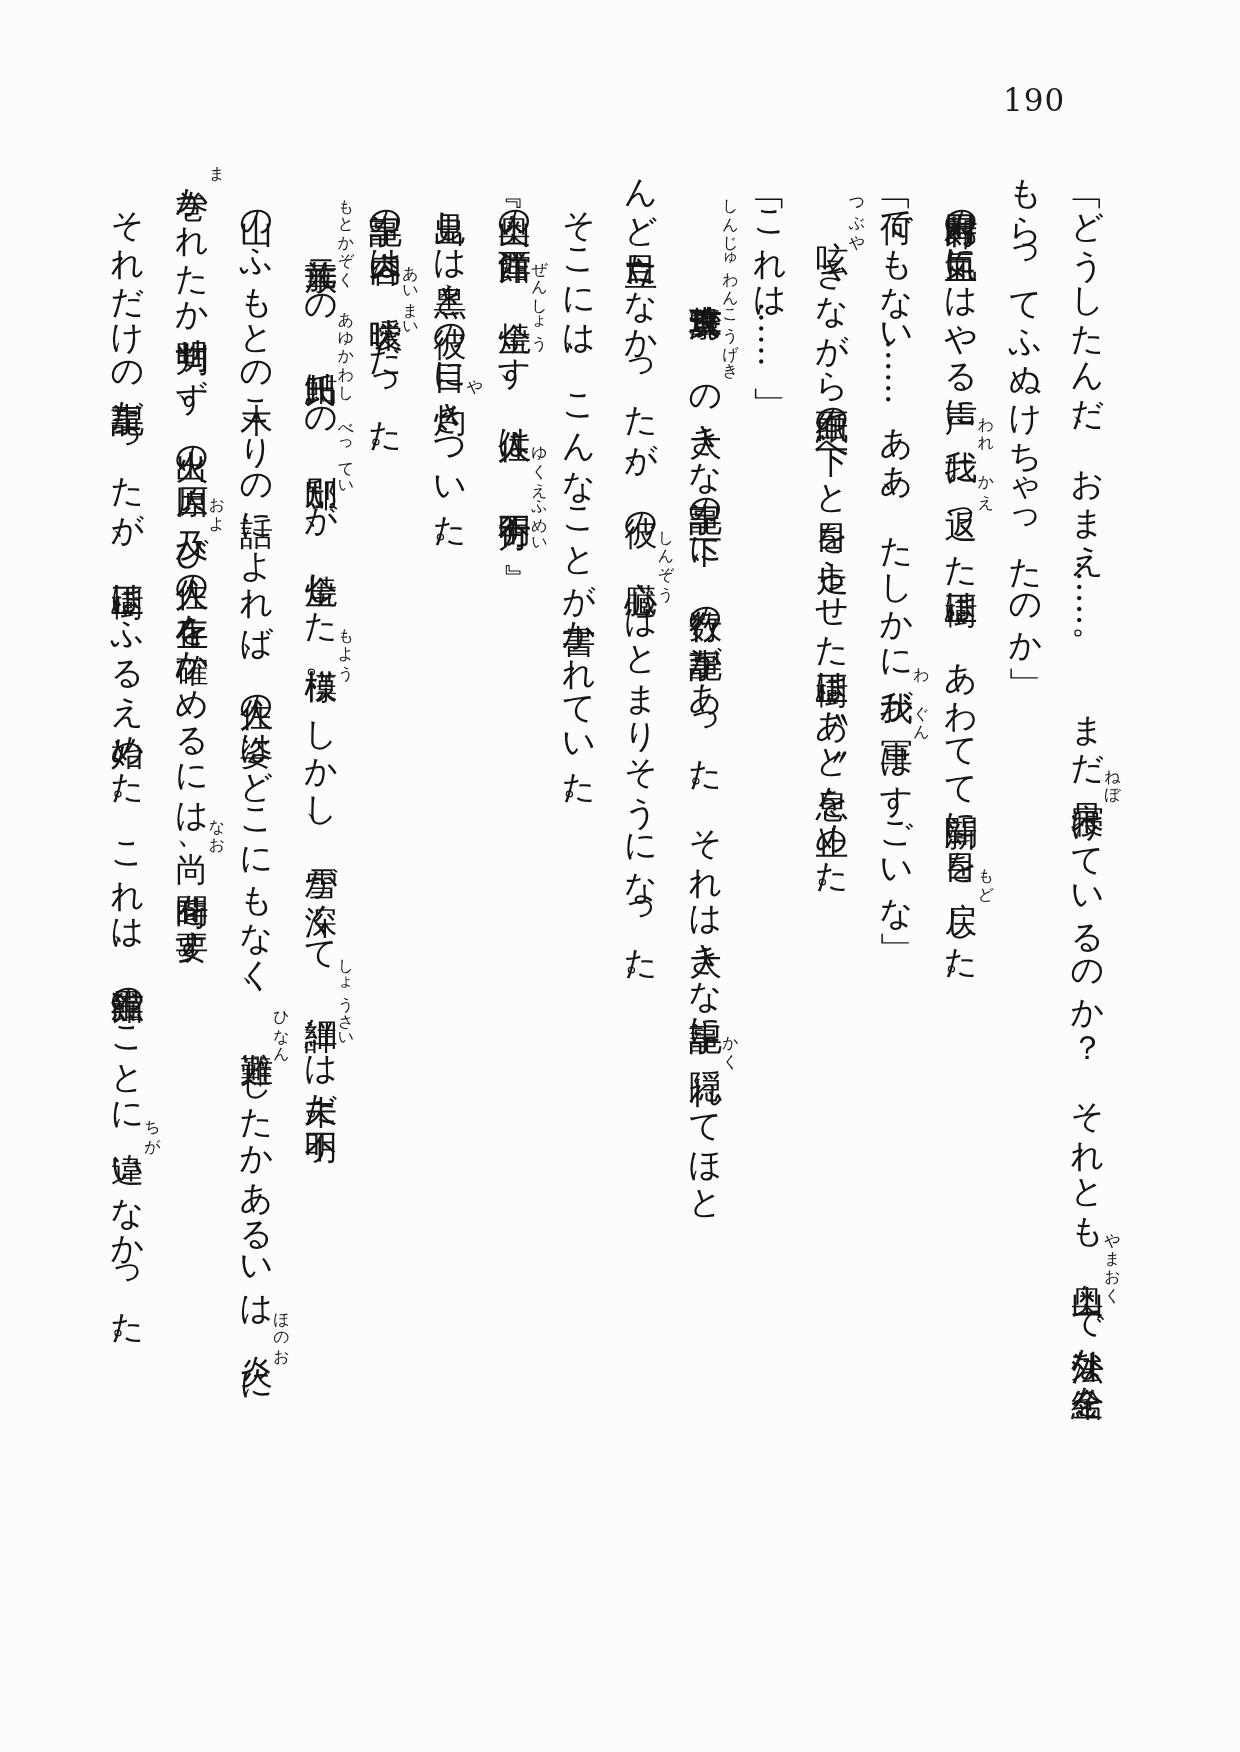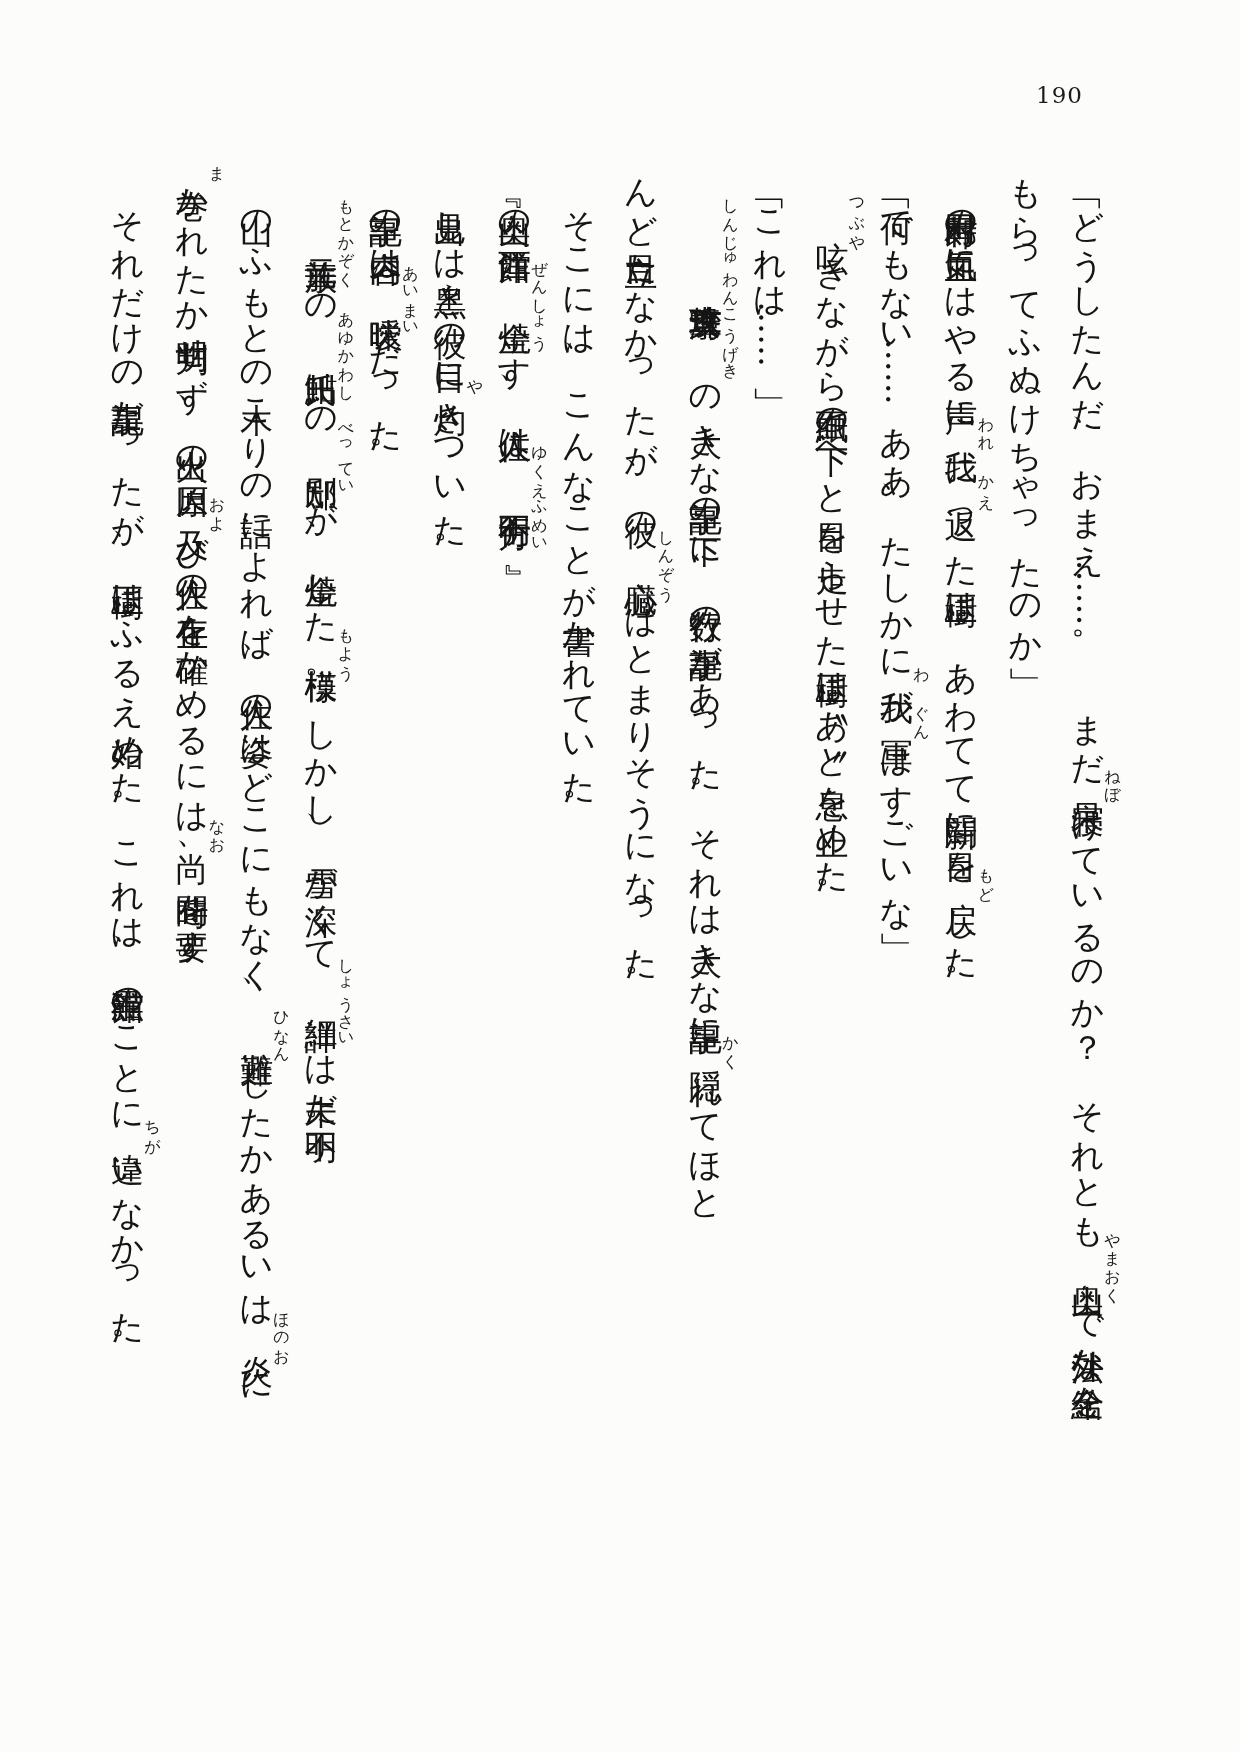--- a/index.html
+++ b/index.html
@@ -14,22 +14,22 @@
     background: #fcfcfa;
     font-family: "DejaVu Serif", "Liberation Serif", serif;
     color: #151515;
     overflow: hidden;
   }
   .page-number {
     position: absolute;
     top: 82px;
     left: 1003px;
     width: 80px;
-    text-align: right;
-    font-size: 23px;
+    text-align: left;
+    font-size: 31px;
     letter-spacing: 1px;
     color: #1c1c1c;
   }
   .text-body {
     position: absolute;
     top: 155px;
     right: 119px;
     width: 992px;
     height: 1345px;
     writing-mode: vertical-rl;

